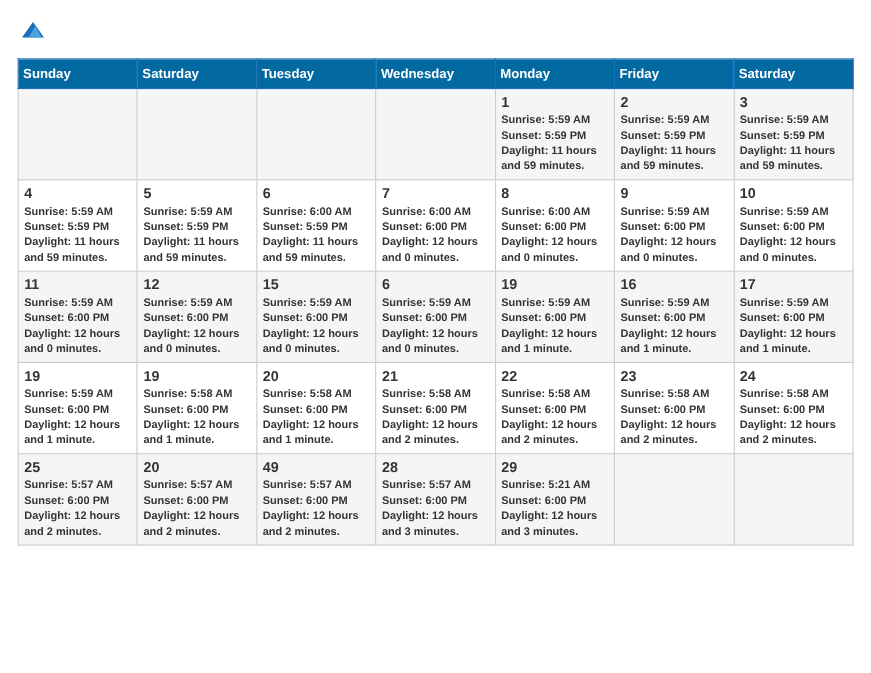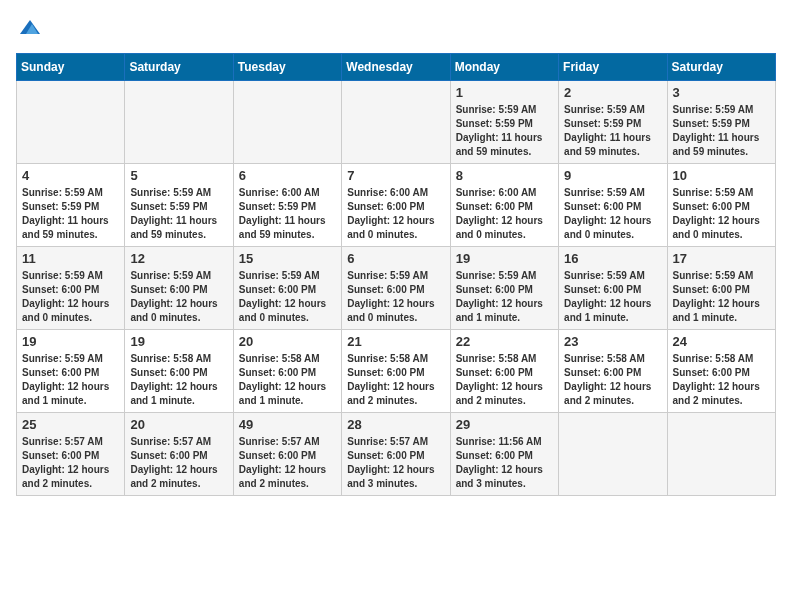--- a/index.html
+++ b/index.html
@@ -327,21 +327,21 @@
         </td>
         <td>
           <div class="day-number">28</div>
           <div class="cell-content" style="white-space: pre-line;">Sunrise: 5:57 AM
 Sunset: 6:00 PM
 Daylight: 12 hours
 and 3 minutes.</div>
         </td>
         <td>
           <div class="day-number">29</div>
-          <div class="cell-content" style="white-space: pre-line;">Sunrise: 11:56 AM
+          <div class="cell-content" style="white-space: pre-line;">Sunrise: 5:21 AM
 Sunset: 6:00 PM
 Daylight: 12 hours
 and 3 minutes.</div>
         </td>
         <td></td>
         <td></td>
       </tr>
     </tbody>
 </table>
 

